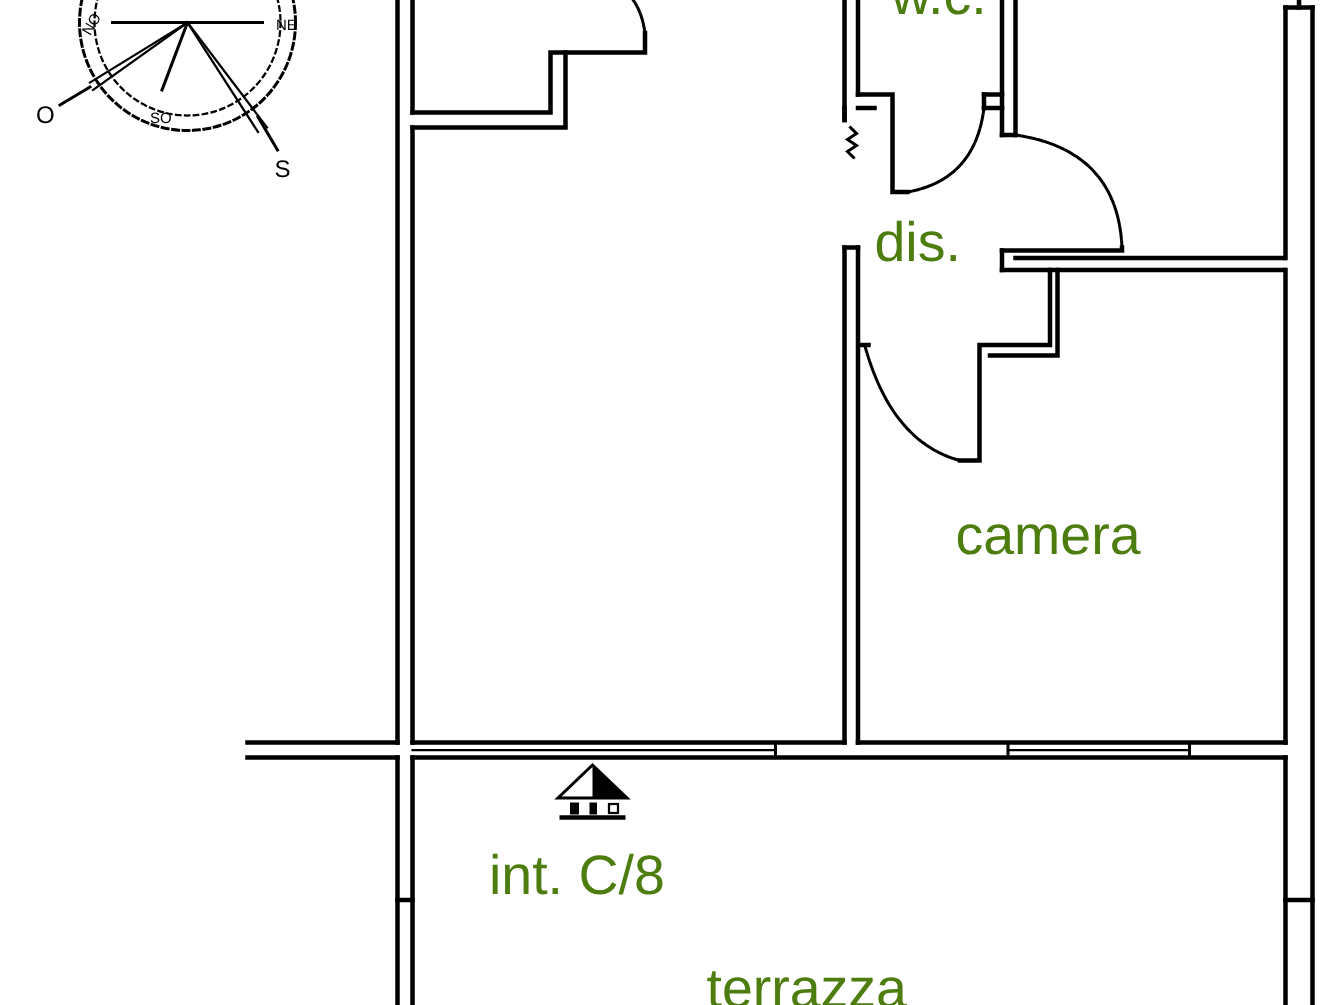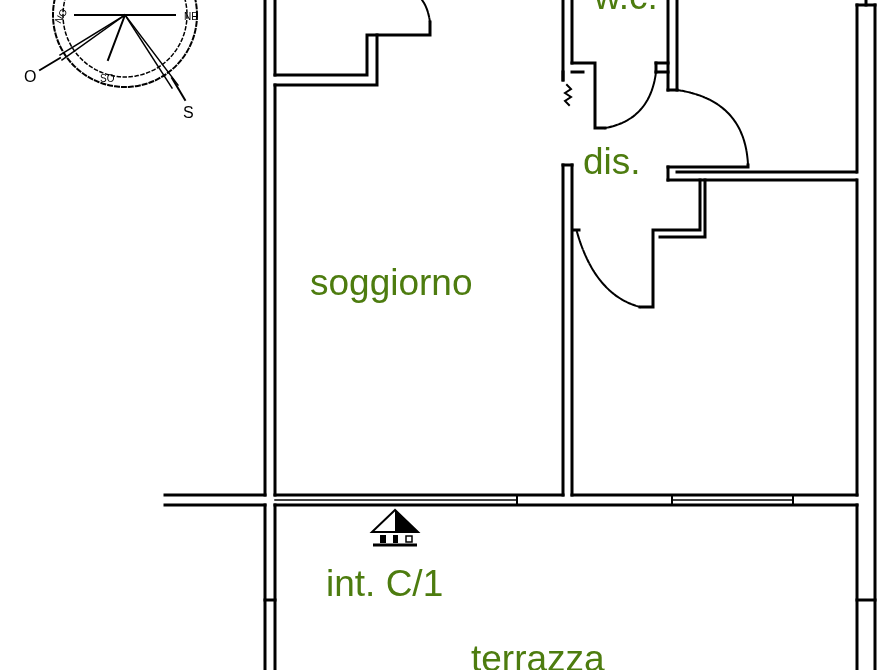--- a/index.html
+++ b/index.html
@@ -115,16 +115,16 @@
       <polygon points="395,510 395,532 418,532" fill="#000"></polygon>
       <line x1="373" y1="545" x2="417" y2="545" stroke="#000" stroke-width="3"></line>
       <rect x="380" y="535" width="6" height="8" fill="#000"></rect>
       <rect x="393" y="535" width="5" height="8" fill="#000"></rect>
       <rect x="406" y="536" width="6" height="6" fill="none" stroke="#000" stroke-width="1.5"></rect>
     </g>
   </svg>
 
   <span class="room-label lbl-wc">w.c.</span>
   <span class="room-label lbl-dis">dis.</span>
-  <span class="room-label lbl-soggiorno">soggiorno</span>
-  <span class="room-label lbl-int">int. C/1</span>
+  <span class="room-label lbl-camera">camera</span>
+  <span class="room-label lbl-int">int. C/8</span>
   <span class="room-label lbl-terrazza">terrazza</span>
 </div>
 
 </body></html>

